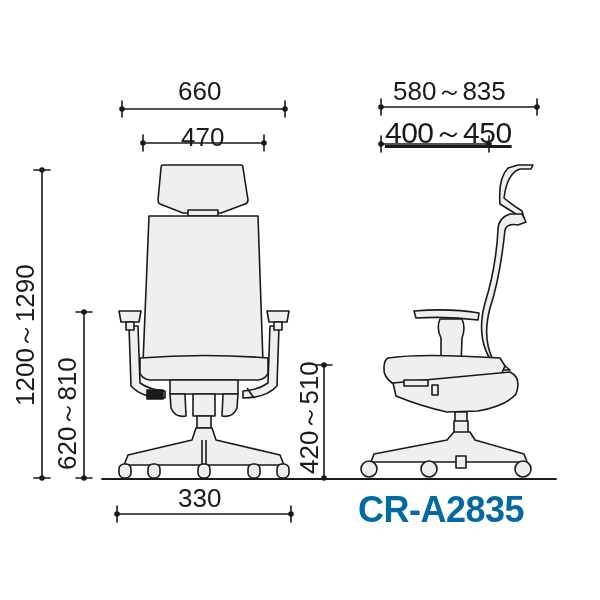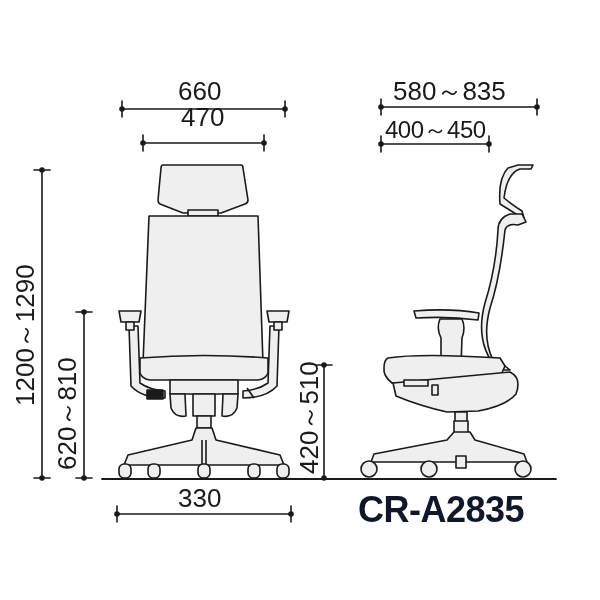--- a/index.html
+++ b/index.html
@@ -6,28 +6,28 @@
     body { width: 600px; height: 600px; position: relative; overflow: hidden; }
     .canvas { position: absolute; left: 0; top: 0; width: 600px; height: 600px; margin-top: 8px; }
     .dim-text {
       position: absolute;
       font-family: "Liberation Sans", sans-serif;
       font-size: 26px;
       color: #1a1a1a;
       white-space: nowrap;
       line-height: 1;
     }
-    .dim-text.small { font-size: 24px; letter-spacing: -0.5px; }
+    .dim-text.small { font-size: 30px; letter-spacing: -0.5px; text-decoration: underline; }
     .vert { transform-origin: left top; transform: rotate(-90deg); }
     .model {
       position: absolute;
       font-family: "Liberation Sans", sans-serif;
       font-weight: bold;
       font-size: 36px;
-      color: #0f172a;
+      color: #0369a1;
       letter-spacing: -0.5px;
       white-space: nowrap;
       line-height: 1;
     }
     svg { position: absolute; left: 0; top: 0; }
   </style>
 </head>
 <body>
 
 <div class="canvas">
@@ -160,21 +160,21 @@
       <path d="M454,424 L470,424 L475,432 L524,446 L527,454 L371,454 L374,446 L447,432 Z"></path>
       <rect x="456" y="448" width="10" height="12"></rect>
 
       <circle cx="369" cy="461" r="8"></circle>
       <circle cx="429" cy="461" r="8"></circle>
       <circle cx="523" cy="461" r="8"></circle>
     </g>
   </svg>
 
   <span class="dim-text" style="left:178px; top:70px;">660</span>
-  <span class="dim-text" style="left:181px; top:96px;">470</span>
+  <span class="dim-text" style="left:181px; top:116px;">470</span>
   <span class="dim-text" style="left:393px; top:70px;text-align:right;">580～835</span>
   <span class="dim-text small" style="left:385px; top:110px;">400～450</span>
   <span class="dim-text vert" style="left:12px; top:398px;">1200～1290</span>
   <span class="dim-text vert" style="left:54px; top:462px;">620～810</span>
   <span class="dim-text vert" style="left:296px; top:466px;">420～510</span>
   <span class="dim-text" style="left:178px; top:477px;">330</span>
 
   <span class="model" style="left:358px; top:484px;">CR-A2835</span>
 </div>
 

